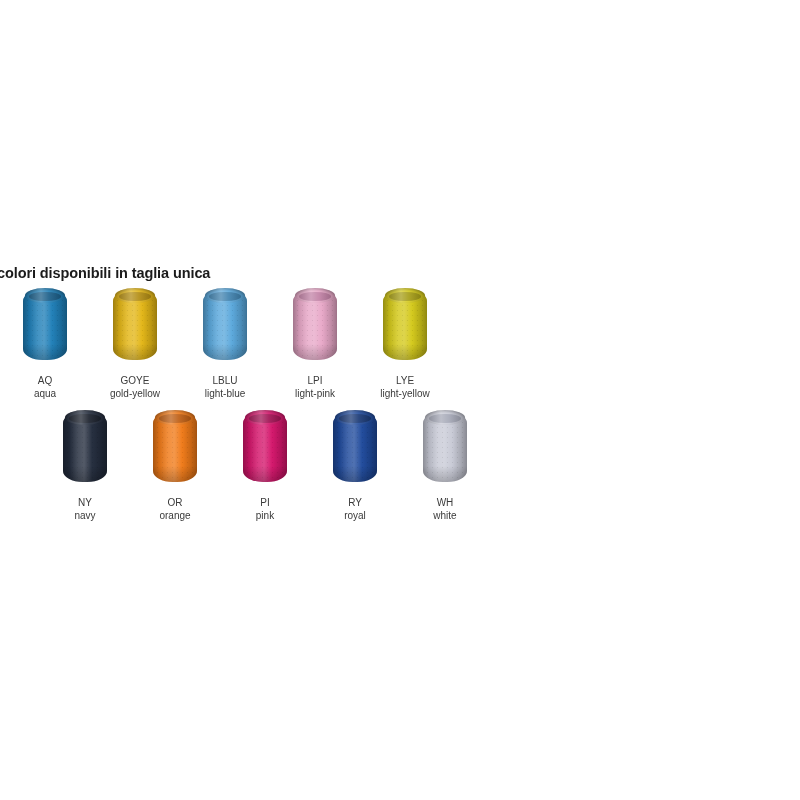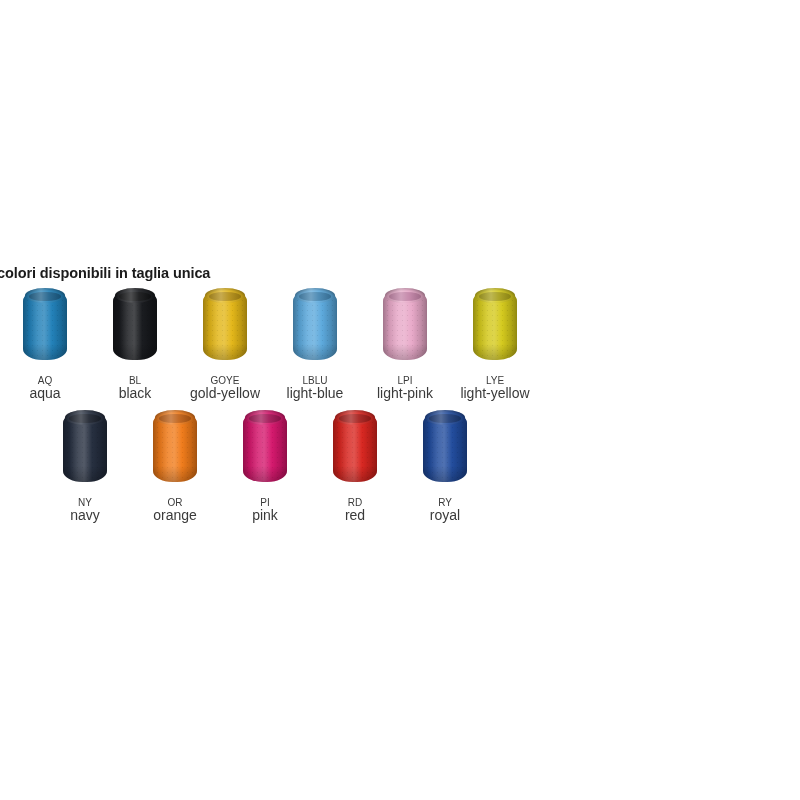--- a/index.html
+++ b/index.html
@@ -134,21 +134,21 @@
 
   .swatch-code {
     margin-top: 10px;
     font-size: 10px;
     color: #3a3a3a;
     line-height: 13px;
     text-align: center;
     white-space: nowrap;
   }
   .swatch-name {
-    font-size: 14px;
+    font-size: 10px;
     color: #3a3a3a;
     line-height: 13px;
     text-align: center;
     white-space: nowrap;
   }
 </style>
 </head>
 <body>
 
 <div id="color-chart">
@@ -166,35 +166,20 @@
           <div class="band-mouth" style="background: rgb(31, 127, 184);">
             <div class="hole" style="background: rgb(20, 90, 134);"></div>
           </div>
           <div class="band-rim"></div>
         </div>
         <div class="swatch-code">AQ</div>
         <div class="swatch-name">aqua</div>
       </div>
       <div class="swatch-cell">
         <div class="band-wrap">
-          <div class="band" style="background: rgb(22, 24, 28);">
-            <div class="shade"></div>
-            <div class="terry"></div>
-            <div class="bottom-shade"></div>
-          </div>
-          <div class="band-mouth" style="background: rgb(22, 24, 28);">
-            <div class="hole" style="background: rgb(10, 11, 13);"></div>
-          </div>
-          <div class="band-rim"></div>
-        </div>
-        <div class="swatch-code">BL</div>
-        <div class="swatch-name">black</div>
-      </div>
-      <div class="swatch-cell">
-        <div class="band-wrap">
           <div class="band" style="background: rgb(227, 182, 22);">
             <div class="shade"></div>
             <div class="terry"></div>
             <div class="bottom-shade"></div>
           </div>
           <div class="band-mouth" style="background: rgb(227, 182, 22);">
             <div class="hole" style="background: rgb(177, 138, 12);"></div>
           </div>
           <div class="band-rim"></div>
         </div>
@@ -288,43 +273,43 @@
           <div class="band-mouth" style="background: rgb(212, 21, 107);">
             <div class="hole" style="background: rgb(158, 12, 79);"></div>
           </div>
           <div class="band-rim"></div>
         </div>
         <div class="swatch-code">PI</div>
         <div class="swatch-name">pink</div>
       </div>
       <div class="swatch-cell">
         <div class="band-wrap">
-          <div class="band" style="background: rgb(216, 36, 30);">
-            <div class="shade"></div>
-            <div class="terry"></div>
-            <div class="bottom-shade"></div>
-          </div>
-          <div class="band-mouth" style="background: rgb(216, 36, 30);">
-            <div class="hole" style="background: rgb(161, 21, 18);"></div>
-          </div>
-          <div class="band-rim"></div>
-        </div>
-        <div class="swatch-code">RD</div>
-        <div class="swatch-name">red</div>
-      </div>
-      <div class="swatch-cell">
-        <div class="band-wrap">
           <div class="band" style="background: rgb(31, 74, 156);">
             <div class="shade"></div>
             <div class="terry"></div>
             <div class="bottom-shade"></div>
           </div>
           <div class="band-mouth" style="background: rgb(31, 74, 156);">
             <div class="hole" style="background: rgb(19, 51, 113);"></div>
           </div>
           <div class="band-rim"></div>
         </div>
         <div class="swatch-code">RY</div>
         <div class="swatch-name">royal</div>
       </div>
+      <div class="swatch-cell">
+        <div class="band-wrap">
+          <div class="band" style="background: rgb(200, 202, 214);">
+            <div class="shade"></div>
+            <div class="terry"></div>
+            <div class="bottom-shade"></div>
+          </div>
+          <div class="band-mouth" style="background: rgb(200, 202, 214);">
+            <div class="hole" style="background: rgb(163, 166, 181);"></div>
+          </div>
+          <div class="band-rim"></div>
+        </div>
+        <div class="swatch-code">WH</div>
+        <div class="swatch-name">white</div>
+      </div>
     </div>
 
 </div>
 
 </body></html>

